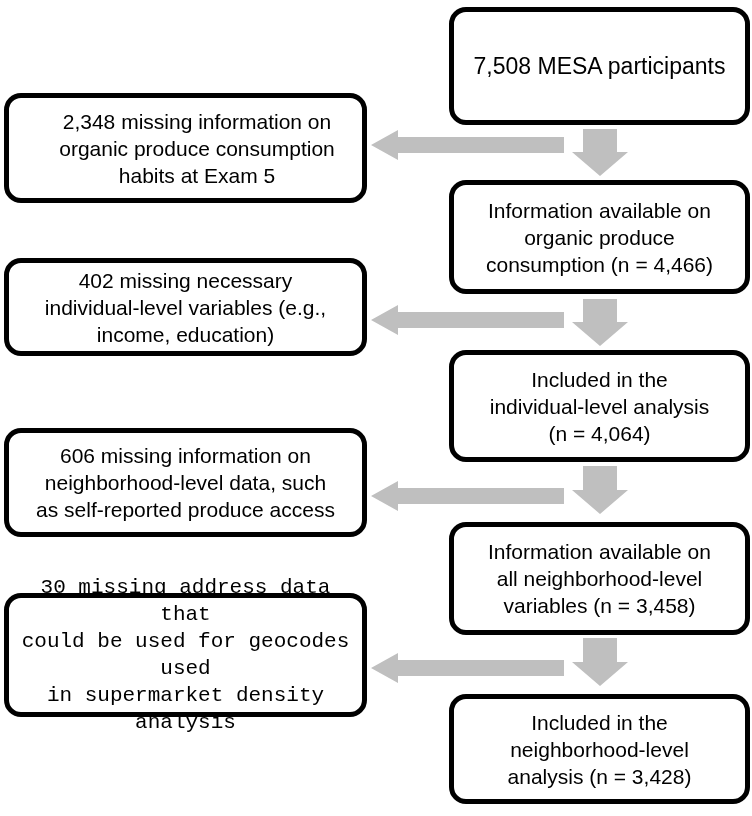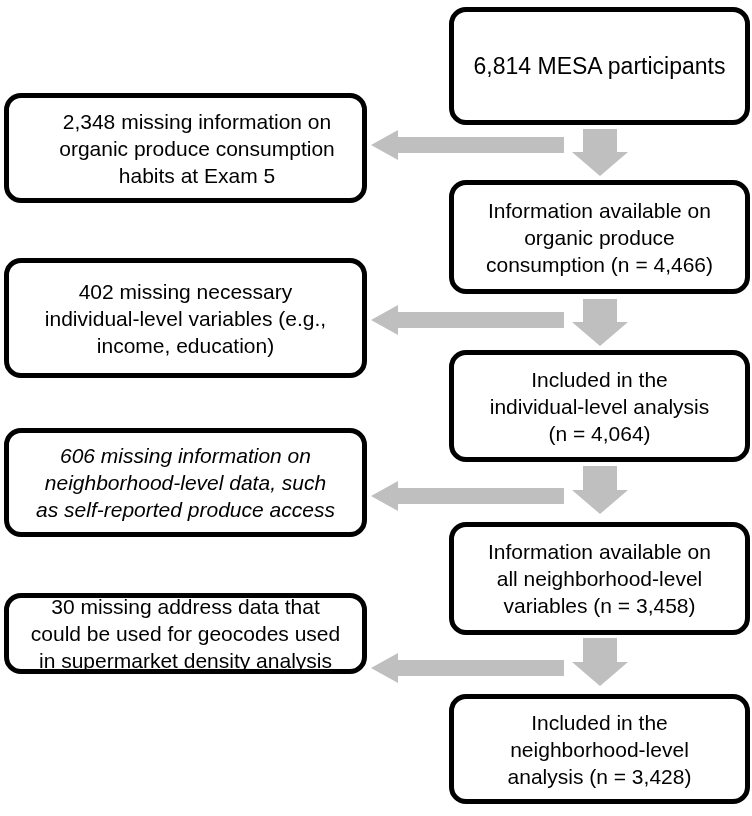--- a/index.html
+++ b/index.html
@@ -42,44 +42,44 @@
   .box-main { left: 449px; width: 301px; }
   .box-excl { left: 4px;   width: 363px; }
 
   #main-box-0 { top: 7px;   height: 118px; font-size: 23px; }
   #main-box-1 { top: 180px; height: 114px; }
   #main-box-2 { top: 350px; height: 112px; }
   #main-box-3 { top: 522px; height: 113px; }
   #main-box-4 { top: 694px; height: 110px; }
 
   #excl-box-0 { top: 93px;  height: 110px; padding-left: 27px; }
-  #excl-box-1 { top: 258px; height: 120px; }
-  #excl-box-2 { top: 428px; height: 109px; font-style: italic; }
-  #excl-box-3 { top: 593px; height: 81px; }
+  #excl-box-1 { top: 258px; height: 98px; }
+  #excl-box-2 { top: 428px; height: 109px; }
+  #excl-box-3 { top: 593px; height: 124px; font-family: Liberation Mono, monospace; }
 </style>
 </head>
 <body>
 
 <div id="canvas">
 
   <svg id="arrow-layer" viewBox="0 0 752 816" xmlns="http://www.w3.org/2000/svg">
 
     <polygon points="583,129 617,129 617,152 628,152 600,176 572,152 583,152" fill="#BFBFBF"></polygon>
     <polygon points="583,299 617,299 617,322 628,322 600,346 572,322 583,322" fill="#BFBFBF"></polygon>
     <polygon points="583,466 617,466 617,490 628,490 600,514 572,490 583,490" fill="#BFBFBF"></polygon>
     <polygon points="583,638 617,638 617,662 628,662 600,686 572,662 583,662" fill="#BFBFBF"></polygon>
 
     <polygon points="371,145 398,130 398,137 564,137 564,153 398,153 398,160" fill="#BFBFBF"></polygon>
     <polygon points="371,320 398,305 398,312 564,312 564,328 398,328 398,335" fill="#BFBFBF"></polygon>
     <polygon points="371,496 398,481 398,488 564,488 564,504 398,504 398,511" fill="#BFBFBF"></polygon>
     <polygon points="371,668 398,653 398,660 564,660 564,676 398,676 398,683" fill="#BFBFBF"></polygon>
   </svg>
 
   <div class="box box-main" id="main-box-0">
-    <span>6,814 MESA participants</span>
+    <span>7,508 MESA participants</span>
   </div>
   <div class="box box-main" id="main-box-1">
     <span>Information available on
 organic produce
 consumption (n = 4,466)</span>
   </div>
   <div class="box box-main" id="main-box-2">
     <span>Included in the
 individual-level analysis
 (n = 4,064)</span>

